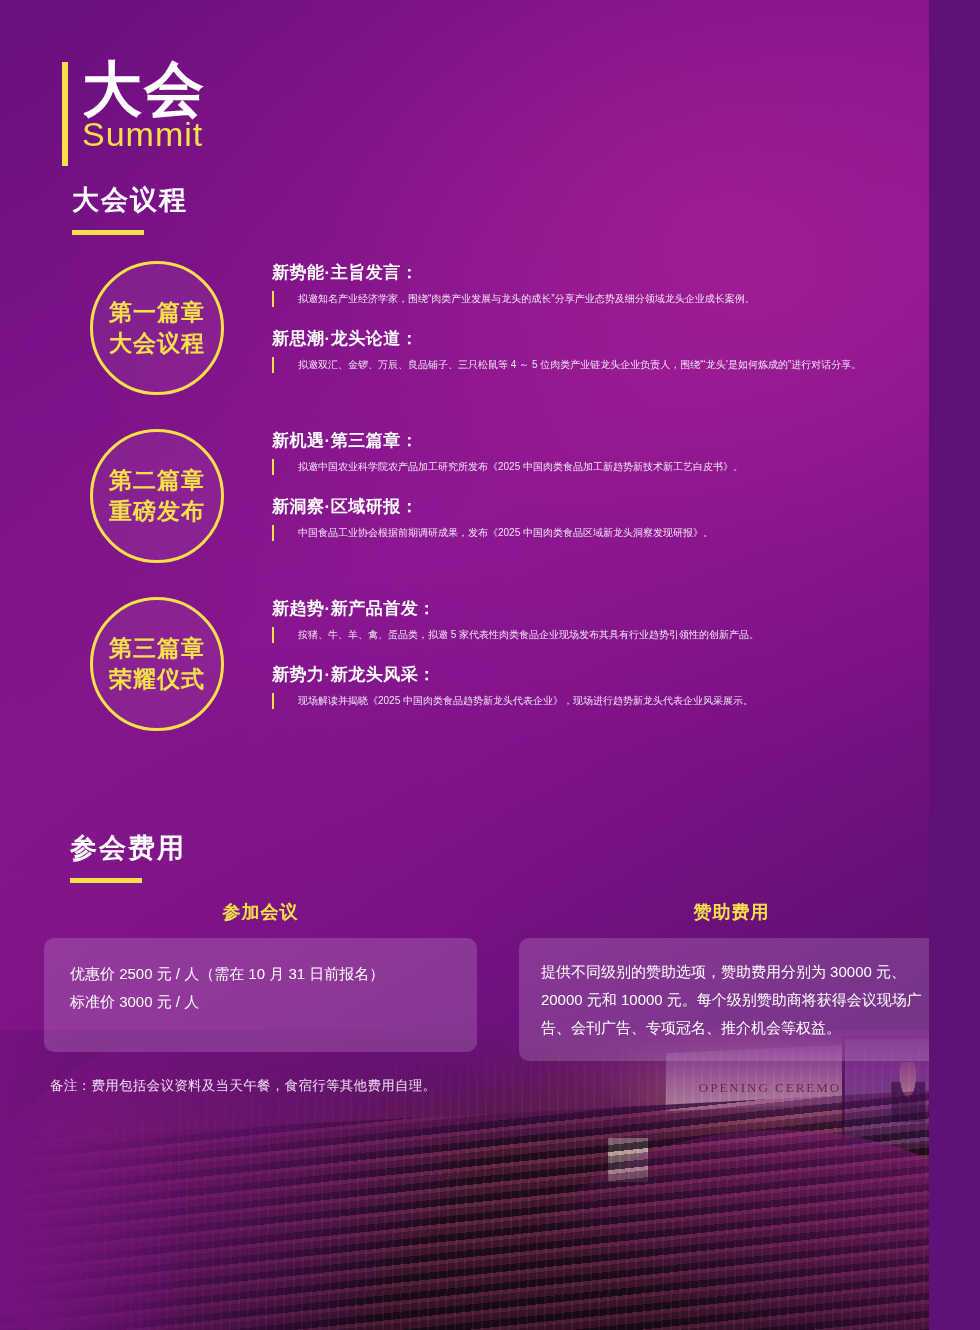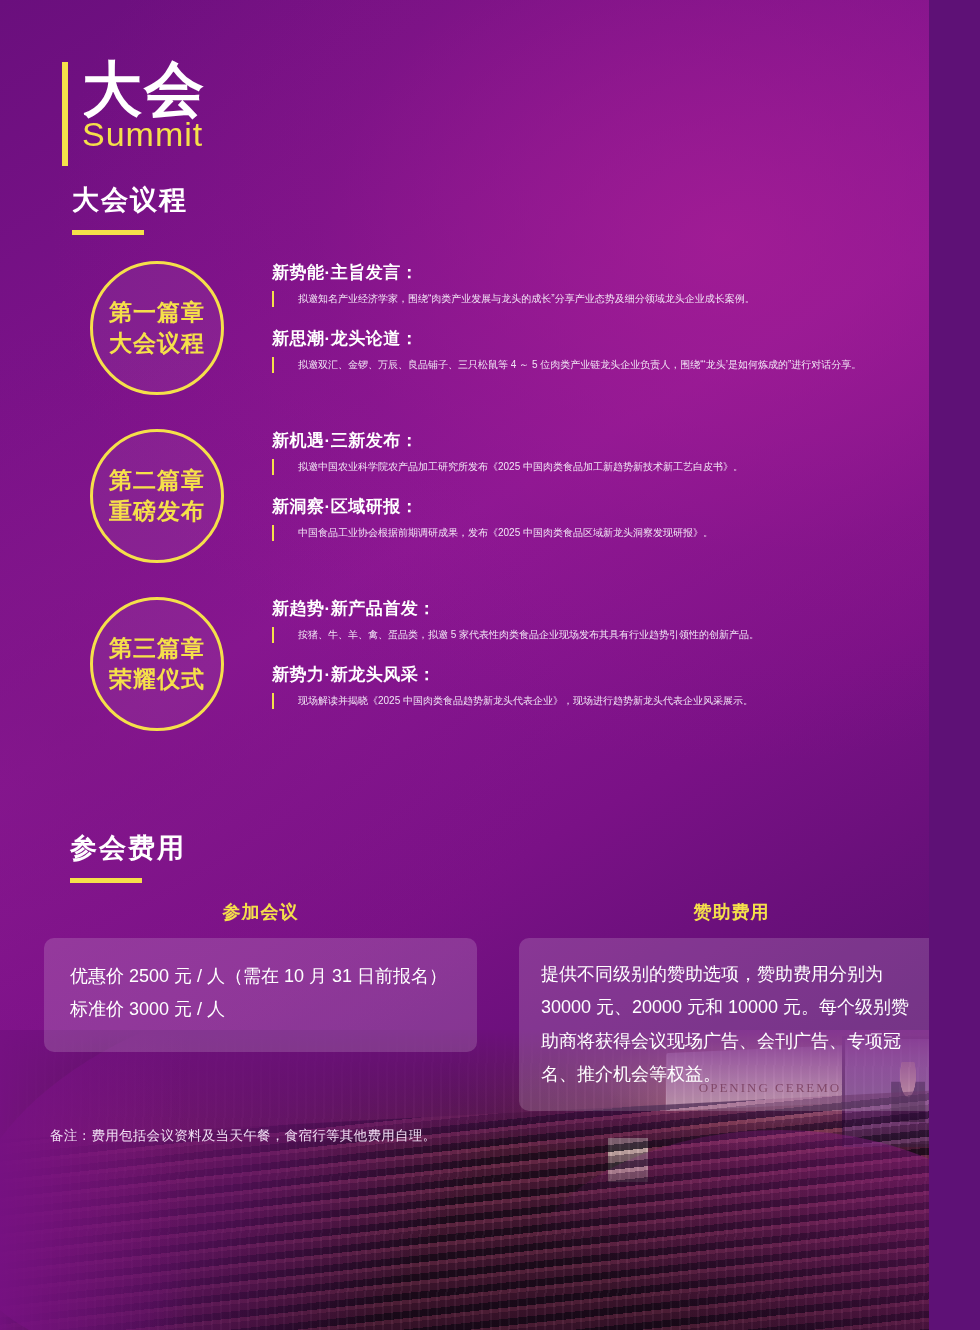--- a/index.html
+++ b/index.html
@@ -279,21 +279,21 @@
     font-weight: bold;
     color: #f5e04a;
     margin-bottom: 14px;
     letter-spacing: 1px;
   }
   .fee-box {
     background: rgba(255, 255, 255, 0.16);
     border-radius: 10px;
     padding: 22px 26px;
     color: #ffffff;
-    font-size: 18px;
+    font-size: 15px;
     line-height: 1.85;
     min-height: 70px;
   }
   .fee-box.right {
     background: rgba(255, 255, 255, 0.16);
     padding: 20px 22px;
   }
   .fee-note {
     margin-top: 16px;
     margin-left: 6px;
@@ -356,21 +356,21 @@
         </div>
       </div>
 
       <div class="chapter-row">
         <div class="circle">
           <span>第二篇章</span>
           <span>重磅发布</span>
         </div>
         <div class="chapter-items">
           <div class="item">
-            <div class="item-head">新机遇·三新发布：</div>
+            <div class="item-head">新机遇·第三篇章：</div>
             <div class="item-body">拟邀中国农业科学院农产品加工研究所发布《2025 中国肉类食品加工新趋势新技术新工艺白皮书》。</div>
           </div>
           <div class="item">
             <div class="item-head">新洞察·区域研报：</div>
             <div class="item-body">中国食品工业协会根据前期调研成果，发布《2025 中国肉类食品区域新龙头洞察发现研报》。</div>
           </div>
         </div>
       </div>
 
       <div class="chapter-row">

